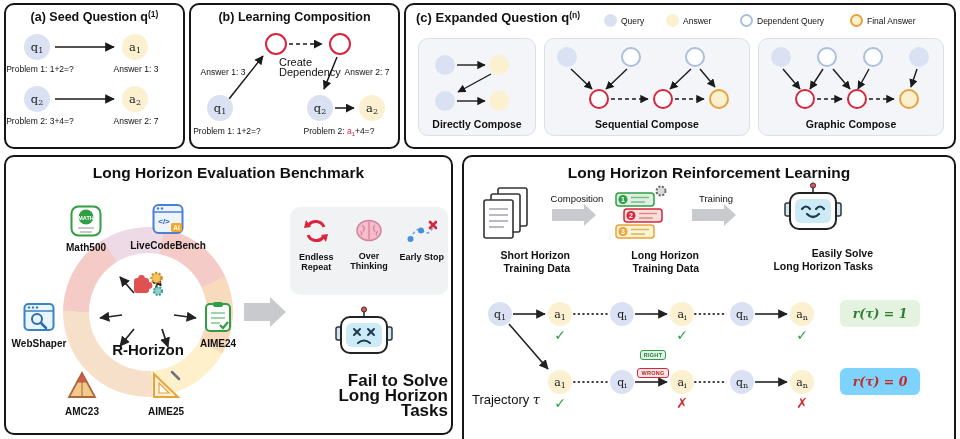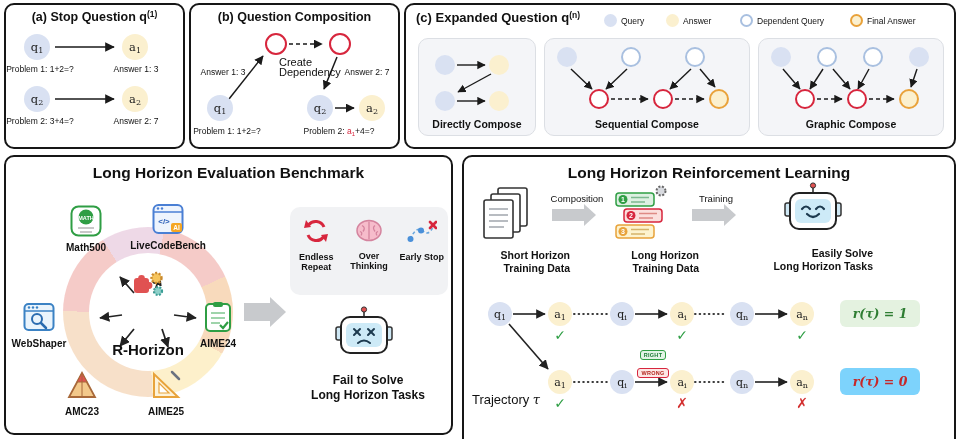--- a/index.html
+++ b/index.html
@@ -47,21 +47,21 @@
   .fat-lg { width:26px; height:18px; }
   .fat-lg::after { content:""; position:absolute; left:100%; top:50%; transform:translateY(-50%);
                    border-left:16px solid #c8cacd; border-top:15px solid transparent; border-bottom:15px solid transparent; }
   .fat-sm { width:32px; height:12px; }
   .fat-sm::after { content:""; position:absolute; left:100%; top:50%; transform:translateY(-50%);
                    border-left:12px solid #c8cacd; border-top:11px solid transparent; border-bottom:11px solid transparent; }
   .issues { position:absolute; left:284px; top:50px; width:158px; height:88px; background:#f1f2f4; border-radius:10px;
             display:flex; align-items:flex-start; padding-top:10px; z-index:1; }
   .issue { flex:1; text-align:center; }
   .issue-label { font-weight:bold; font-size:9px; line-height:10px; margin-top:3px; }
-  .fail-text { position:absolute; left:282px; top:216px; width:160px; text-align:center; font-weight:bold; font-size:12px; line-height:15px; }
+  .fail-text { position:absolute; left:282px; top:216px; width:160px; text-align:right; font-weight:bold; font-size:17px; line-height:15px; }
   .stage-label { position:absolute; text-align:right; font-weight:bold; font-size:10.5px; line-height:13px; }
   .arrow-label { position:absolute; text-align:center; font-size:9.5px; }
   .mark { position:absolute; width:18px; text-align:center; font-size:14px; font-weight:bold; z-index:3; }
   .ok { color:#2e9e44; } .bad { color:#d32f2f; }
   .reward { position:absolute; width:80px; height:27px; border-radius:6px; display:flex; align-items:center; justify-content:center;
             font-family:"DejaVu Serif","Liberation Serif",serif; font-style:italic; font-weight:bold; font-size:12.5px; z-index:2; }
   .reward-1 { background:#e4f2e0; color:#2e7d32; left:376px; top:143px; }
   .reward-0 { background:#7dd3fc; color:#c62828; left:376px; top:211px; }
   .traj { position:absolute; left:2px; top:235px; width:80px; text-align:center; font-size:13px; }
   .tau { font-family:"DejaVu Serif","Liberation Serif",serif; font-style:italic; }
@@ -69,21 +69,21 @@
   .sign-right, .sign-wrong { display:inline-block; font-size:5.5px; font-weight:bold; border-radius:3px; padding:1px 3px; letter-spacing:.3px; }
   .sign-right { color:#1b7a34; background:#e2f4e6; border:1.5px solid #2f9e44; }
   .sign-wrong { color:#b3261e; background:#fde7e5; border:1.5px solid #d7263d; margin-top:1px; }
 </style>
 </head>
 <body>
 
 <div class="figure">
 
   <section class="panel" id="panel-a">
-    <div class="p-title"><span>(a) Stop Question q</span><span class="sup">(1)</span></div>
+    <div class="p-title"><span>(a) Seed Question q</span><span class="sup">(1)</span></div>
     <svg class="overlay" width="177" height="142">
       <defs>
           <marker id="mA" markerWidth="7" markerHeight="7" refX="5.5" refY="3" orient="auto">
             <path d="M0,0 L6,3 L0,6 Z" fill="#1a1a1a"></path>
           </marker>
         </defs>
       <g stroke="#1a1a1a" stroke-width="1.6">
         <line x1="49" y1="42" x2="108" y2="42" marker-end="url(#mA)"></line>
         <line x1="49" y1="94" x2="108" y2="94" marker-end="url(#mA)"></line>
       </g>
@@ -104,21 +104,21 @@
       </div>
     <div class="node a n26" style="left:116px;top:81px">
         <span>a</span>
         <span class="sub">2</span>
       </div>
     <div class="small" style="left:0;top:111px;width:68px">Problem 2: 3+4=?</div>
     <div class="small" style="left:97px;top:111px;width:66px">Answer 2: 7</div>
   </section>
 
   <section class="panel" id="panel-b">
-    <div class="p-title">(b) Question Composition</div>
+    <div class="p-title">(b) Learning Composition</div>
     <svg class="overlay" width="207" height="142">
       <defs>
           <marker id="mB" markerWidth="7" markerHeight="7" refX="5.5" refY="3" orient="auto">
             <path d="M0,0 L6,3 L0,6 Z" fill="#1a1a1a"></path>
           </marker>
         </defs>
       <g stroke="#1a1a1a" stroke-width="1.5">
         <line x1="98" y1="39" x2="131" y2="39" stroke-dasharray="4 3" marker-end="url(#mB)"></line>
         <line x1="38" y1="94" x2="72" y2="51" marker-end="url(#mB)"></line>
         <line x1="146" y1="52" x2="133" y2="84" marker-end="url(#mB)"></line>

